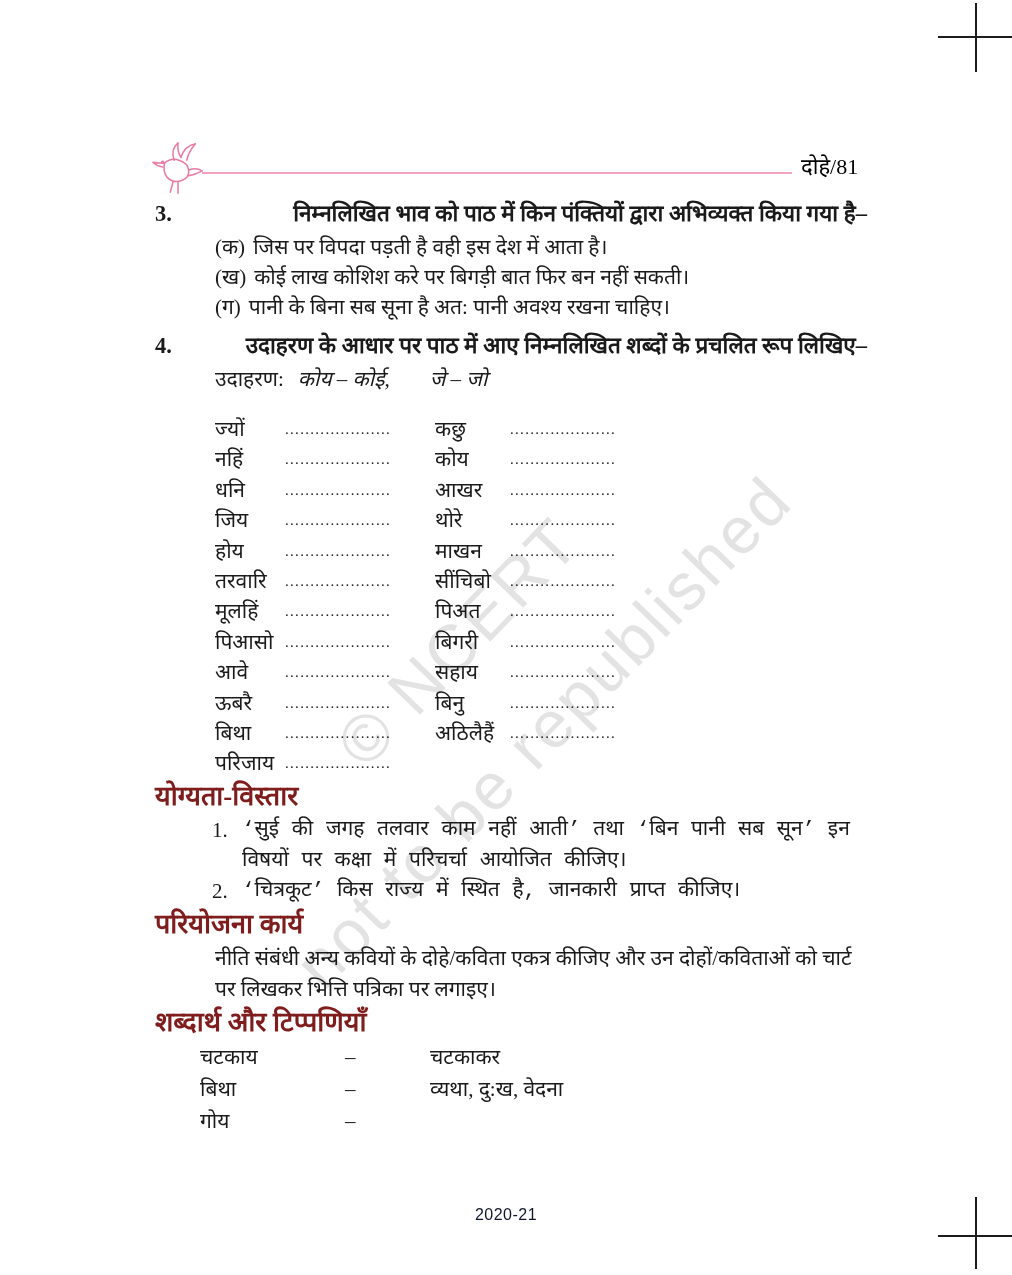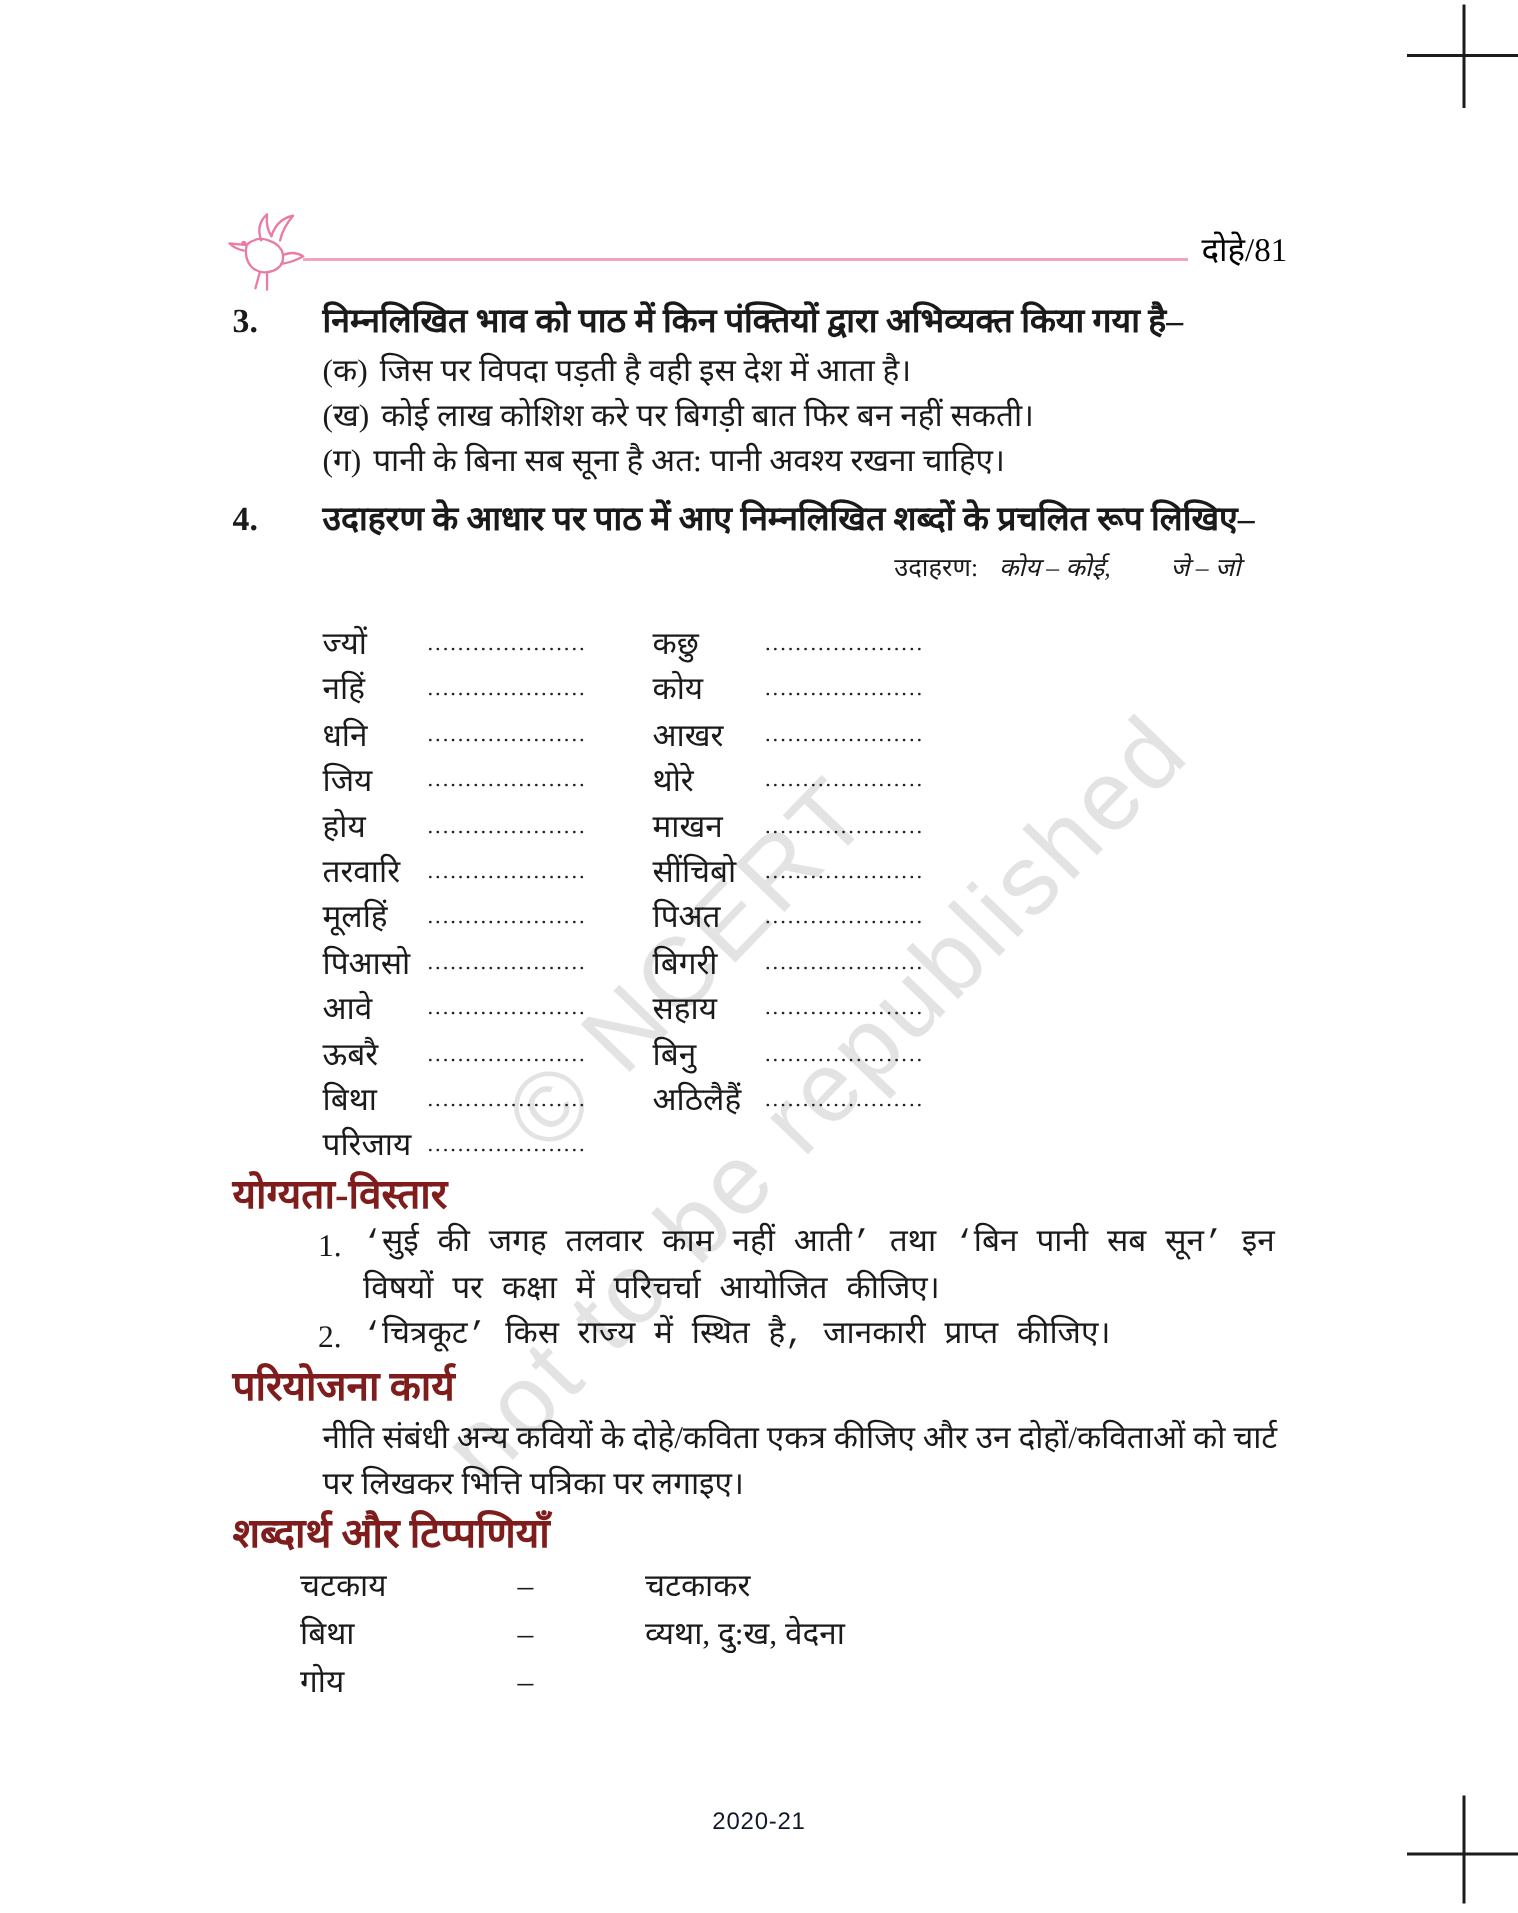--- a/index.html
+++ b/index.html
@@ -29,24 +29,24 @@
   .wm1{left:458px;top:642px;}
   .wm2{left:543px;top:732px;}
   
   .bird{position:absolute;left:150px;top:138px;width:58px;height:60px;z-index:1;}
   .header-rule{position:absolute;left:202px;top:172px;width:590px;height:2px;background:#f2a3c0;z-index:1;}
   .page-label{position:absolute;left:801px;top:150px;font-size:22px;color:#000000;z-index:1;}
   
   .content{position:absolute;left:155px;top:190px;width:712px;z-index:1;}
   .q-head{display:flex;margin-top:6px;line-height:36px;font-size:22.5px;font-weight:700;}
   .q-num{width:60px;flex:0 0 60px;}
-  .q-title{flex:1;}
+  .q-title{flex:1;text-align:right;}
   .opt{display:flex;margin-left:60px;line-height:30px;font-size:21px;}
   .opt-label{margin-right:8px;}
-  .example{display:flex;margin-left:60px;line-height:30px;font-size:17px;justify-content:flex-end;}
+  .example{display:flex;margin-left:60px;line-height:30px;font-size:21px;}
   .example-label{margin-right:14px;}
   .example-pair{font-style:italic;margin-right:40px;}
   .word-table{
     display:grid;margin-left:60px;margin-top:20px;
     grid-template-columns:70px 150px 75px 110px;
     line-height:30.4px;font-size:21px;
   }
   .dots{font-size:15px;letter-spacing:1.3px;color:#222;overflow:hidden;white-space:nowrap;}
   .sec-head{color:#7f1d1d;font-size:27px;font-weight:700;line-height:38px;margin-top:-2px;}
   .num-item{display:flex;margin-left:57px;line-height:30.8px;font-size:21px;}

